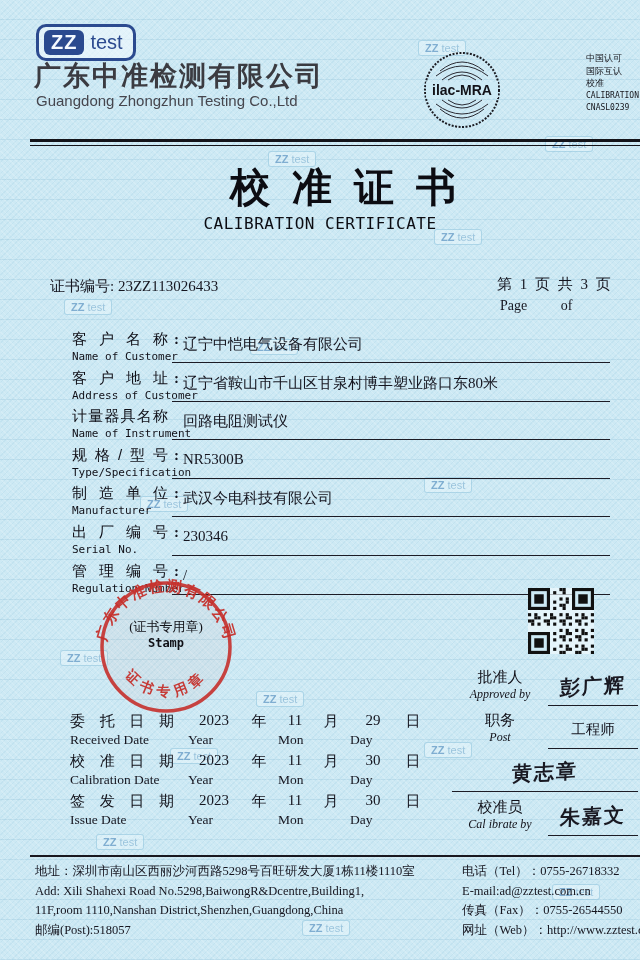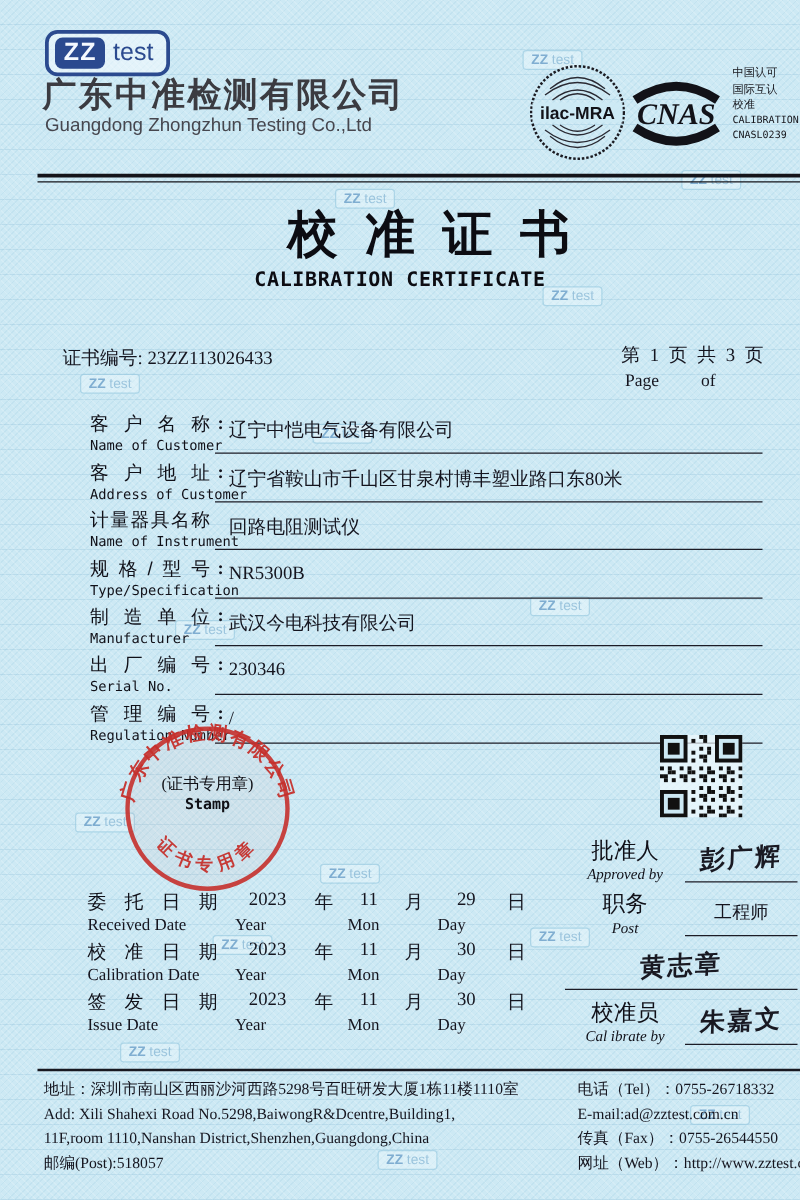--- a/index.html
+++ b/index.html
@@ -29,21 +29,21 @@
         font-family:"Liberation Sans",sans-serif;}
   .accred-text .mono{font-family:"DejaVu Sans Mono",monospace;font-size:8px;}
   
   .rule-thick{left:30px;right:0;top:139px;height:3px;background:#14141a;}
   .rule-thin{left:30px;right:0;top:145px;height:1px;background:#14141a;}
   .rule-bottom{left:30px;right:0;top:855px;height:2px;background:#181820;}
   
   .title-cn{left:0;right:0;top:160px;text-align:center;font-size:40px;font-weight:700;
         letter-spacing:22px;text-indent:22px;color:#0c0c12;padding-left:46px;}
   .title-en{left:0;right:0;top:214px;text-align:center;font-family:"DejaVu Sans Mono",monospace;
-        font-weight:700;font-size:16px;letter-spacing:.5px;color:#0c0c12;}
+        font-weight:400;font-size:16px;letter-spacing:.5px;color:#0c0c12;}
   
   .certno{left:50px;top:277px;font-size:15px;}
   .pagecn{left:497px;top:275px;font-size:15px;letter-spacing:2px;}
   .pageen{left:500px;top:298px;font-size:14px;}
   .pageen .of{margin-left:30px;}
   
   .fields{left:72px;top:316px;width:538px;margin-top:12px;}
   .frow{position:relative;height:38.6px;}
   .flabel-cn{position:absolute;left:0;top:2px;width:96px;font-size:15px;color:#101018;
         text-align:justify;text-align-last:justify;font-family:"Liberation Sans",sans-serif;}
@@ -56,21 +56,21 @@
   .stamp{left:93px;top:574px;width:146px;height:146px;}
   .stamp .center-cn{position:absolute;left:0;right:0;top:44px;text-align:center;font-size:13px;color:#101016;font-family:Liberation Serif, serif;}
   .stamp .center-en{position:absolute;left:0;right:0;top:62px;text-align:center;
         font-family:"DejaVu Sans Mono",monospace;font-size:12px;font-weight:700;color:#101016;}
   
   .qr{left:528px;top:588px;width:66px;height:66px;}
   
   .approvals{left:452px;top:668px;width:186px;}
   .arow{position:relative;height:43.2px;display:flex;}
   .alabel{width:96px;text-align:center;}
-  .alabel .cn{font-size:18px;color:#101018;}
+  .alabel .cn{font-size:15px;color:#101018;}
   .alabel .en{font-size:12px;color:#101018;font-style:italic;}
   .avalue{flex:1;border-bottom:1.5px solid #1c1c26;text-align:center;font-size:14.5px;
         height:37px;display:flex;align-items:center;justify-content:center;}
   .hand{font-weight:700;font-size:20px;letter-spacing:2px;transform:rotate(-3deg) skewX(-5deg);color:#191922;}
   
   .dates{left:70px;top:712px;width:370px;font-size:15px;}
   .drow{display:grid;grid-template-columns:118px 52px 38px 34px 38px 46px 34px;height:40px;}
   .drow .cn-label{text-align:justify;text-align-last:justify;padding-right:14px;color:#101018;}
   .drow span{text-align:center;}
   .drow-en{display:grid;grid-template-columns:118px 90px 72px 80px;height:0;
@@ -122,27 +122,20 @@
         <path d="M20 50 Q40 66 60 50"></path>
           <path d="M26 50 Q40 60 54 50"></path>
       </g>
       <rect x="4" y="32" width="72" height="16" fill="rgba(205,233,244,.92)"></rect>
       <text x="40" y="45" text-anchor="middle" font-family="Liberation Sans,sans-serif" font-size="14" font-weight="700" fill="#121218">ilac-MRA</text>
     </svg>
   </div>
 
   <div class="abs company-en">Guangdong Zhongzhun Testing Co.,Ltd</div>
 
-  <div class="abs" style="left:498px;top:64px;width:86px;height:54px;">
-    <svg width="86" height="54" viewBox="0 0 86 54">
-      <path d="M10 16 Q43 -6 76 16" fill="none" stroke="#121218" stroke-width="7"></path>
-      <path d="M10 38 Q43 60 76 38" fill="none" stroke="#121218" stroke-width="7"></path>
-      <text x="43" y="35" text-anchor="middle" font-family="Liberation Serif,serif" font-size="24" font-weight="700" font-style="italic" fill="#121218">CNAS</text>
-    </svg>
-  </div>
 
   <div class="abs accred-text">
     <div>中国认可</div>
     <div>国际互认</div>
     <div>校准</div>
     <div class="mono">CALIBRATION</div>
     <div class="mono">CNASL0239</div>
   </div>
 
   <div class="abs rule-thick"></div>

